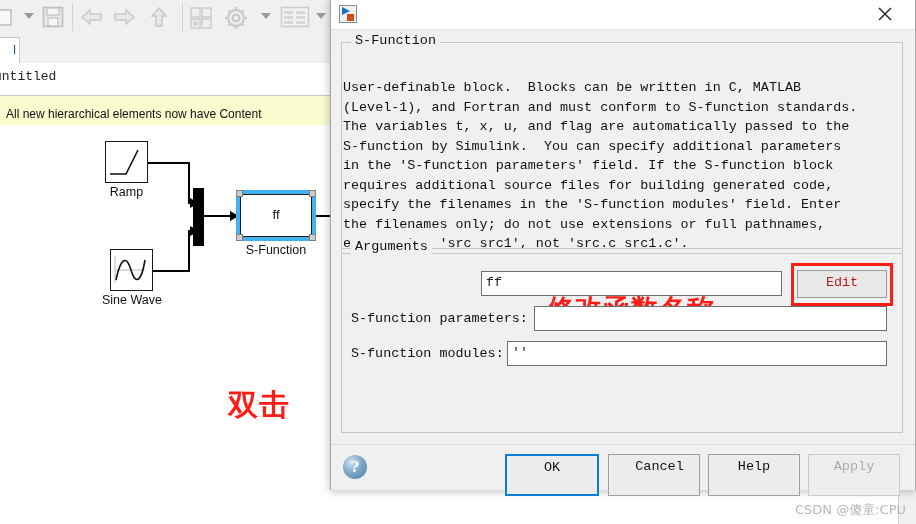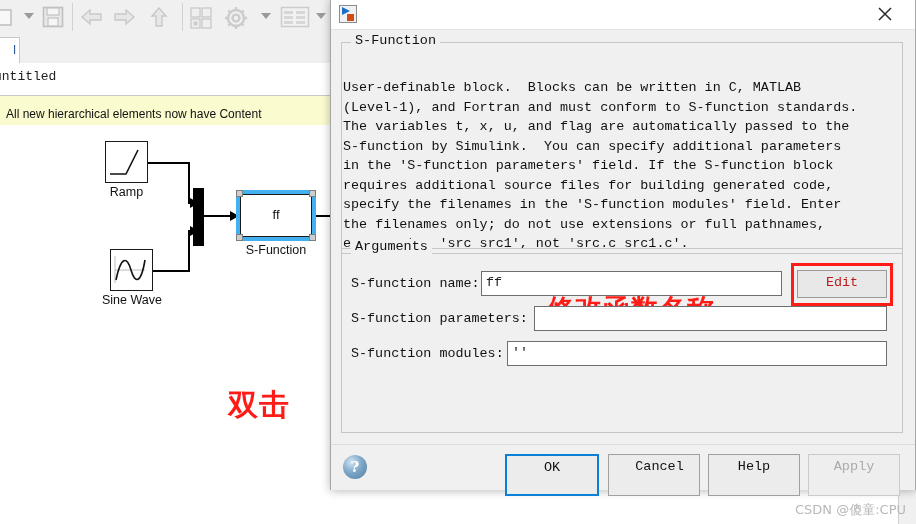--- a/index.html
+++ b/index.html
@@ -254,21 +254,20 @@
 S-function by Simulink.  You can specify additional parameters
 in the 'S-function parameters' field. If the S-function block
 requires additional source files for building generated code,
 specify the filenames in the 'S-function modules' field. Enter
 the filenames only; do not use extensions or full pathnames,
 e.g., enter 'src src1', not 'src.c src1.c'.</div>
 
     <div class="group" style="left:10px;top:218px;width:562px;height:185px;"></div>
     <div class="group-title" style="left:20px;top:209px;">Arguments</div>
 
-    <div class="field-label" style="left:20px;top:246px;">S-function name:</div>
     <div class="field-input" style="left:150px;top:241px;width:301px;height:25px;">ff</div>
 
     <div id="anno-rename">修改函数名称</div>
 
     <div id="edit-highlight" style="left:460px;top:233px;width:102px;height:43px;"></div>
     <div id="edit-button" style="left:466px;top:240px;width:90px;height:28px;">Edit</div>
 
     <div class="field-label" style="left:20px;top:281px;">S-function parameters:</div>
     <div class="field-input" style="left:203px;top:276px;width:353px;height:25px;"></div>
 

